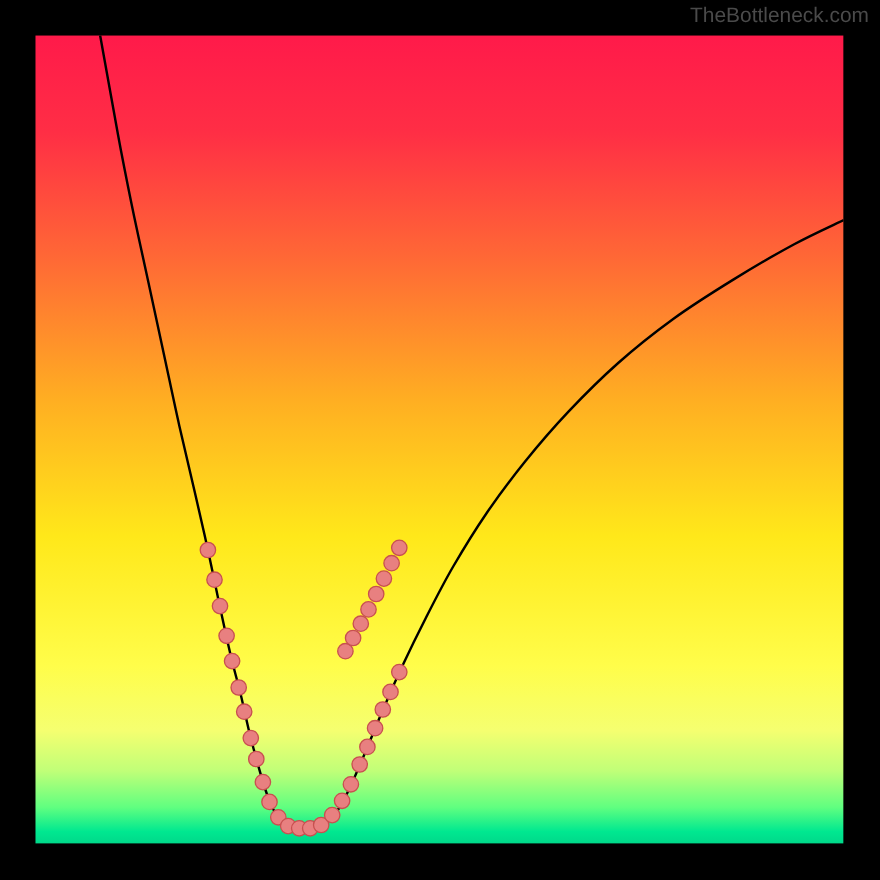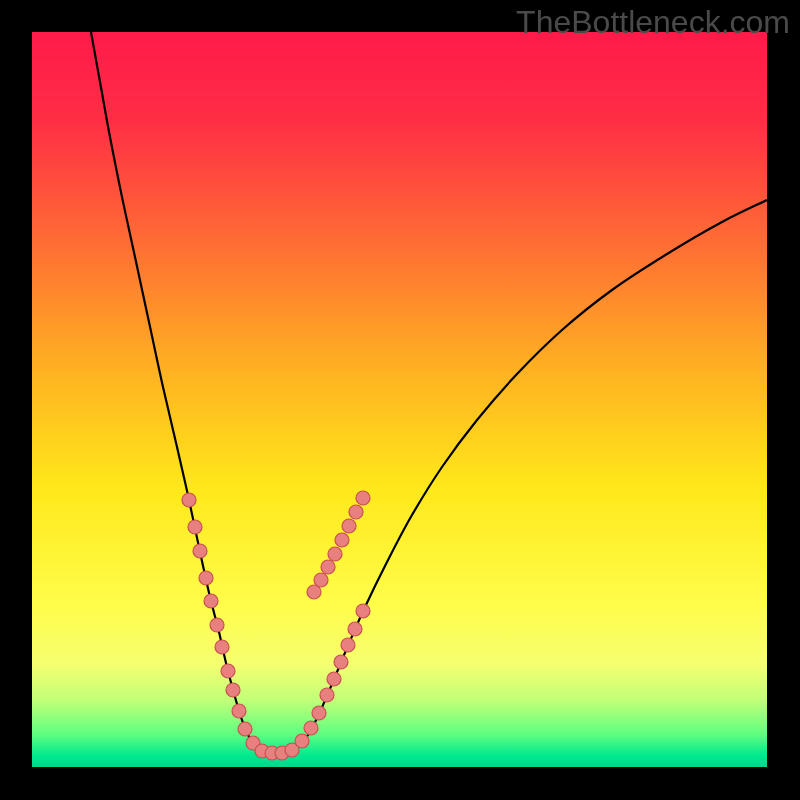--- a/index.html
+++ b/index.html
@@ -14,21 +14,21 @@
   .outer-frame {
     width: 800px;
     height: 800px;
     background: #000;
     position: relative;
   }
   .watermark {
     position: absolute;
     top: 4px;
     right: 10px;
-    font-size: 32px;
+    font-size: 19px;
     font-weight: 500;
     color: #4a4a4a;
     z-index: 100;
     font-family: Arial, sans-serif;
   }
   .plot-area {
     position: absolute;
     top: 32px;
     left: 32px;
     width: 735px;

